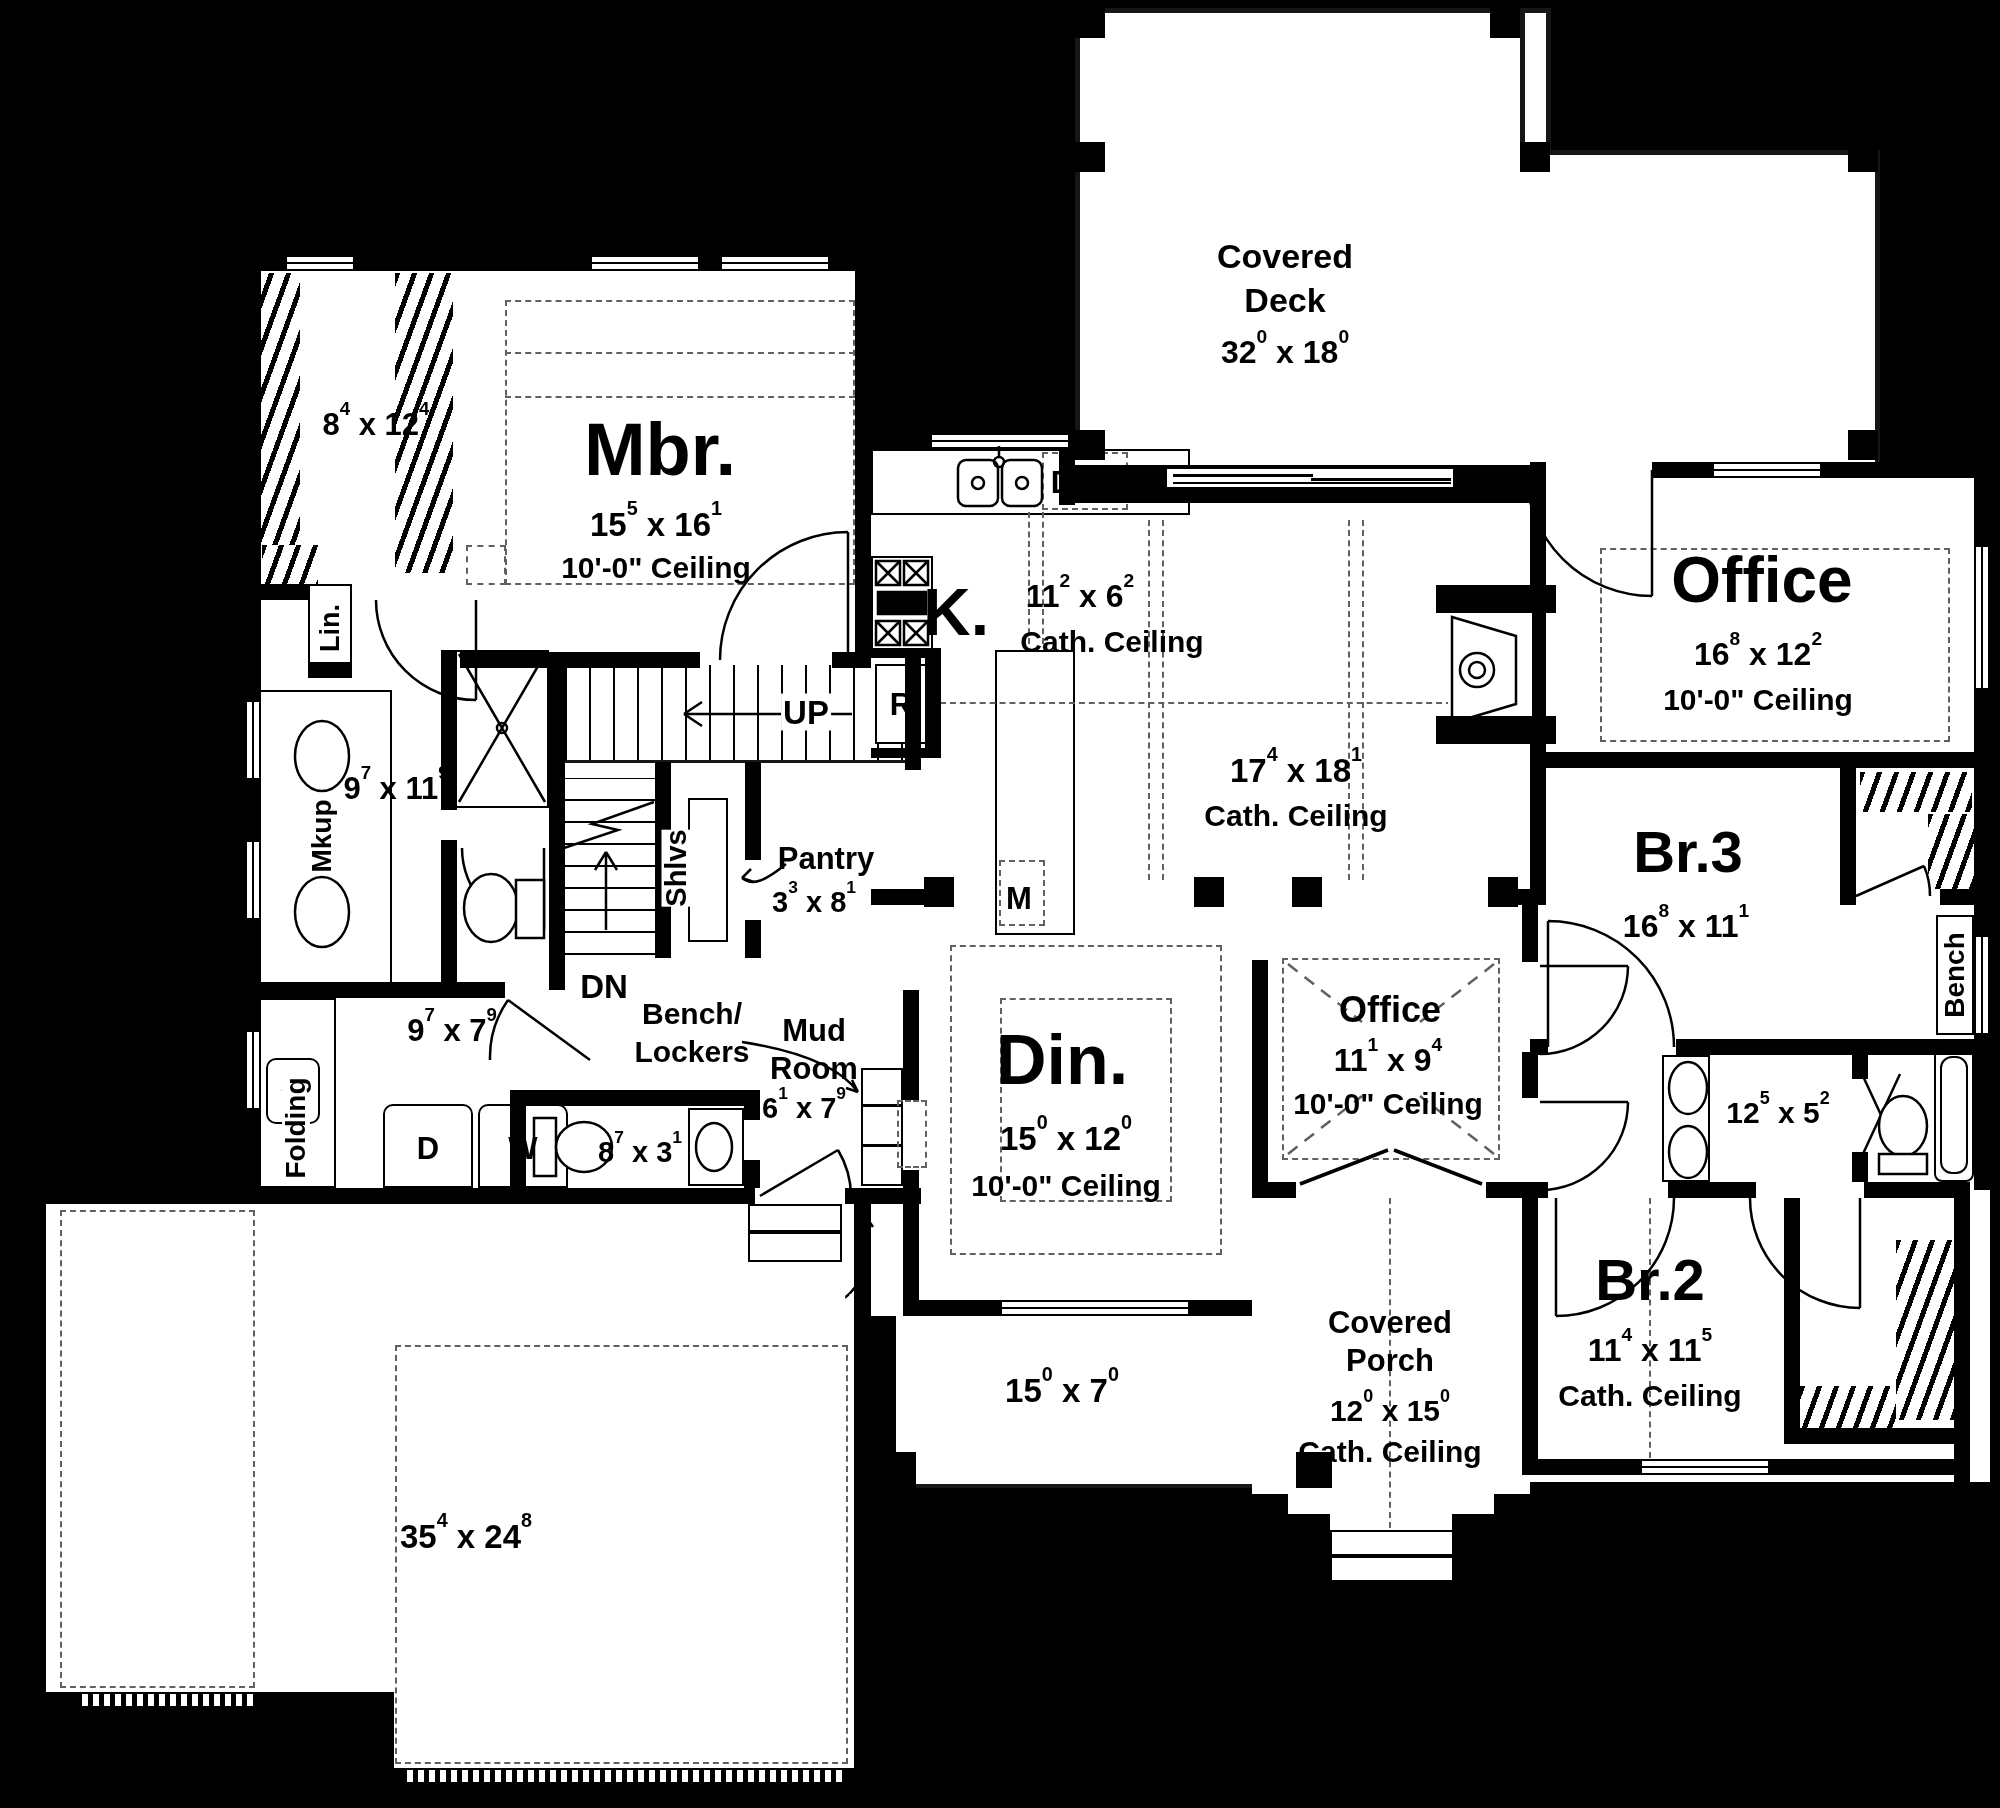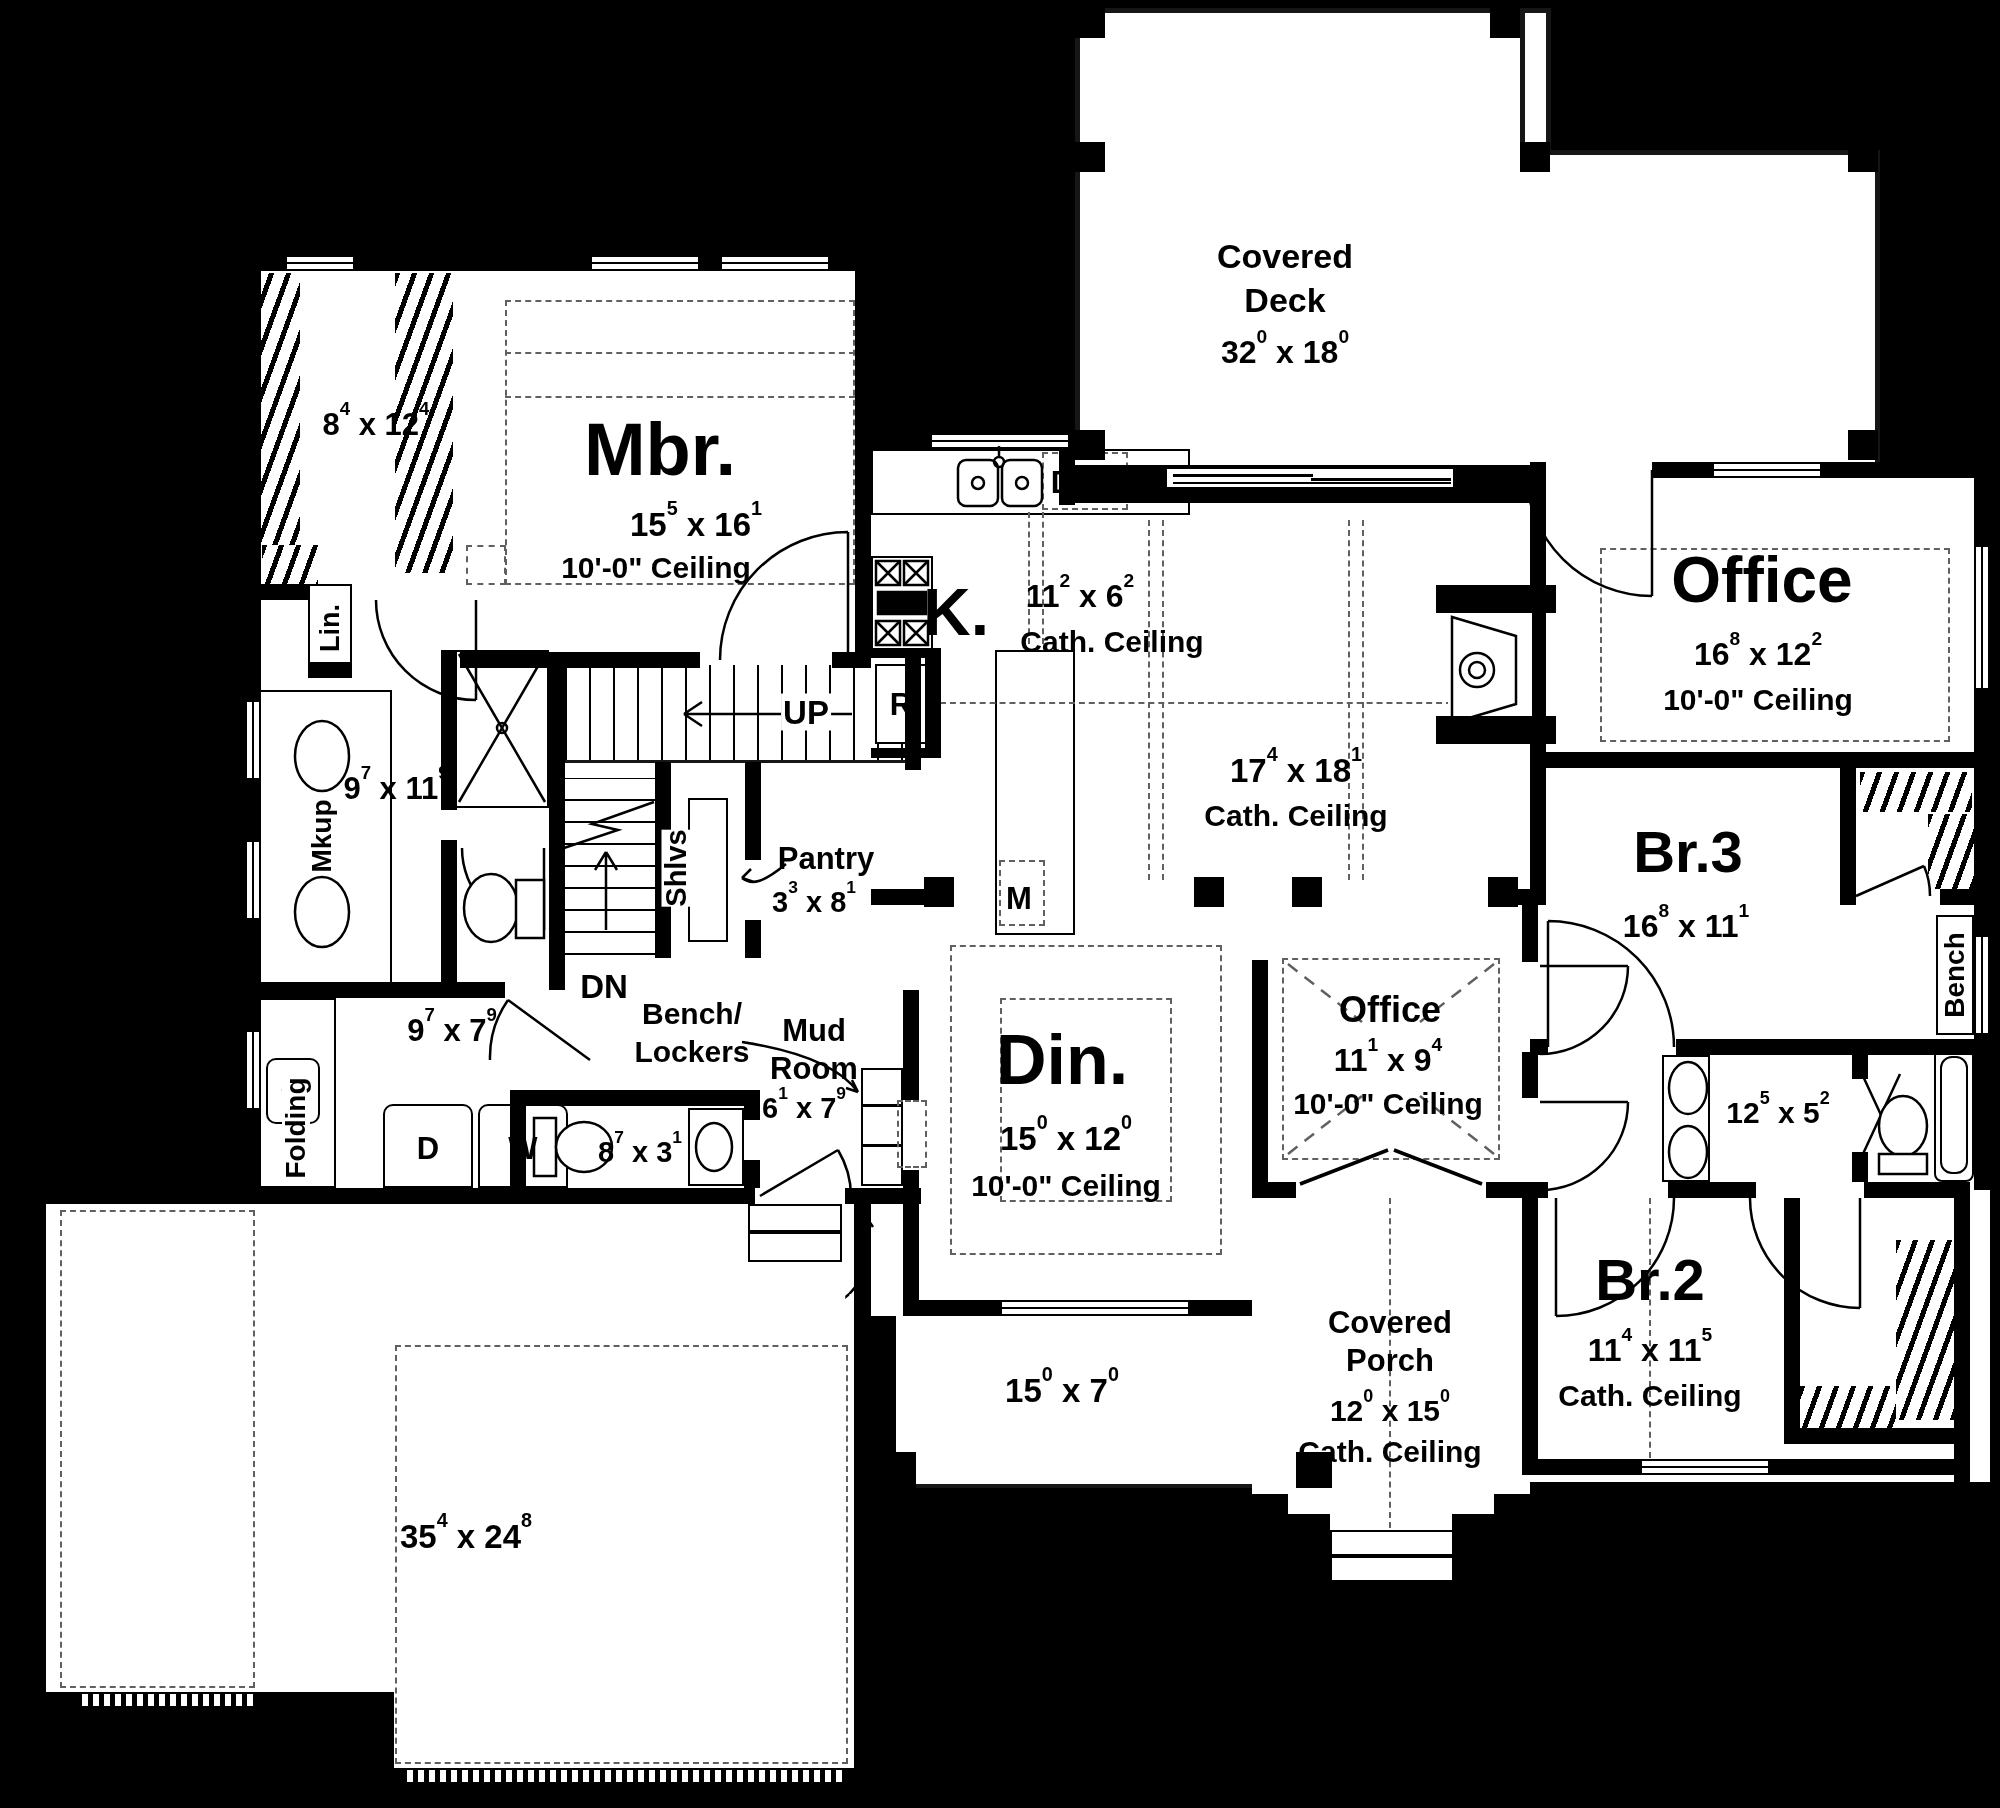--- a/index.html
+++ b/index.html
@@ -284,21 +284,21 @@
         <rect x="878" y="592" width="48" height="22" fill="#000"></rect>
       </g>
     </g>
   </svg>
 
   <div class="lbl" style="left:1285px;top:256px;font-size:34px;">Covered</div>
   <div class="lbl" style="left:1285px;top:300px;font-size:34px;">Deck</div>
   <div class="lbl dimv" style="left:1285px;top:352px;font-size:32px;"><span>32</span><sup>0</sup><span> x </span><span>18</span><sup>0</sup></div>
 
   <div class="lbl" style="left:660px;top:450px;font-size:74px;">Mbr.</div>
-  <div class="lbl dimv" style="left:656px;top:524px;font-size:33px;margin-left:40px;"><span>15</span><sup>5</sup><span> x </span><span>16</span><sup>1</sup></div>
+  <div class="lbl dimv" style="left:656px;top:524px;font-size:33px;"><span>15</span><sup>5</sup><span> x </span><span>16</span><sup>1</sup></div>
   <div class="lbl" style="left:656px;top:568px;font-size:30px;">10'-0" Ceiling</div>
   <div class="lbl dimv" style="left:352px;top:424px;font-size:31px;margin-left:24px;"><span>8</span><sup>4</sup><span> x </span><span>12</span><sup>4</sup></div>
   <div class="lbl rot" style="left:330px;top:628px;font-size:27px;">Lin.</div>
 
   <div class="lbl rot" style="left:322px;top:836px;font-size:28px;">Mkup</div>
   <div class="lbl dimv" style="left:396px;top:788px;font-size:31px;"><span>9</span><sup>7</sup><span> x </span><span>11</span><sup>9</sup></div>
 
   <div class="lbl" style="left:806px;top:712px;font-size:33px;background:#fff;padding:2px;">UP</div>
   <div class="lbl" style="left:604px;top:986px;font-size:33px;">DN</div>
   <div class="lbl rot" style="left:676px;top:868px;font-size:29px;background:#fff;">Shlvs</div>

